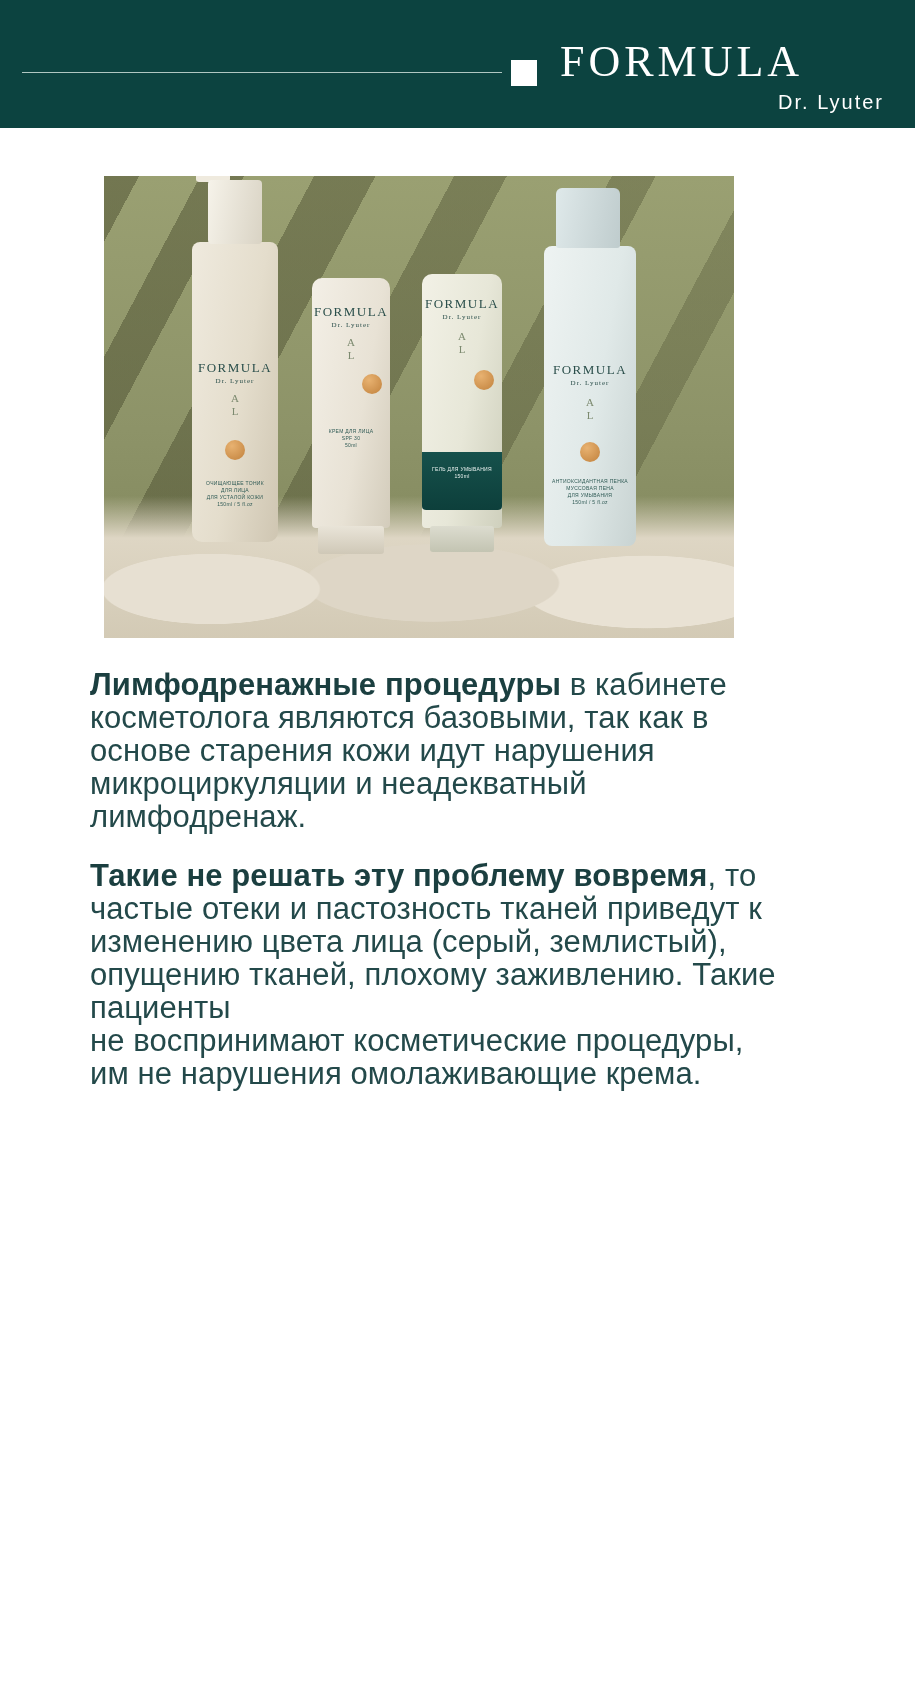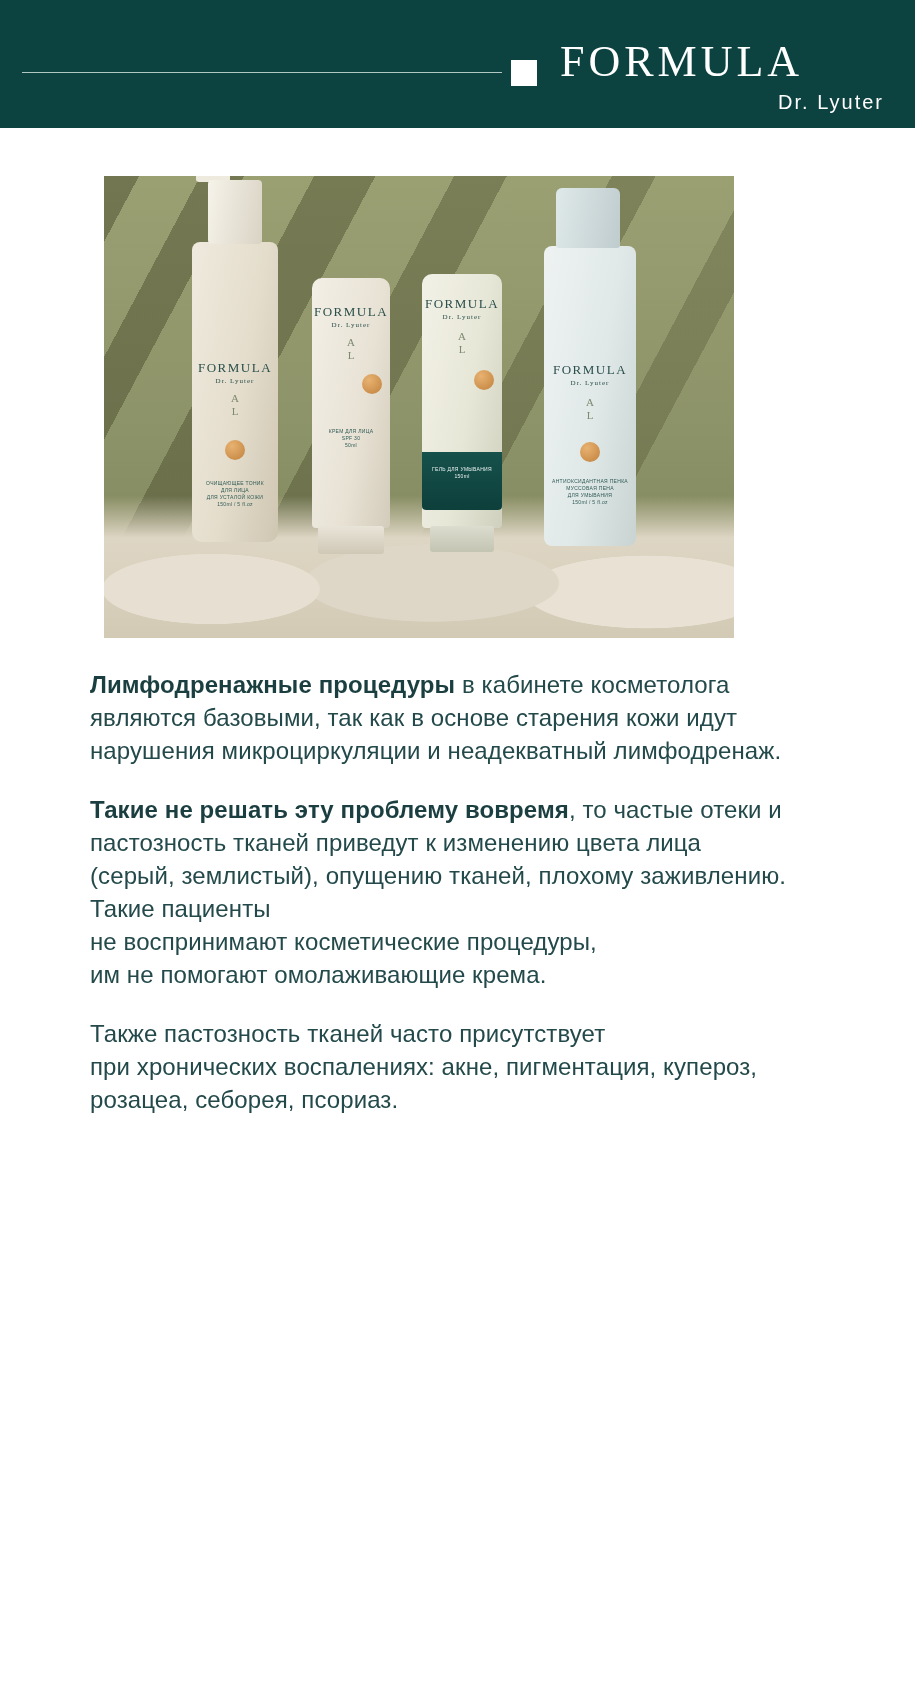--- a/index.html
+++ b/index.html
@@ -158,21 +158,21 @@
   }
   .tiny-txt.light { color: #e9f1ef; }
 
   
   .content {
     margin: 30px 0 0 90px;
     width: 700px;
   }
   p.para {
     margin: 0 0 26px 0;
-    font-size: 24px;
+    font-size: 31px;
     line-height: 33px;
     color: #23494a;
     letter-spacing: .1px;
   }
   p.para b { font-weight: bold; color: #1b3f40; }
   .nowrapfix { white-space: pre-wrap; }
 </style>
 </head>
 <body>
 
@@ -249,19 +249,17 @@
 150ml / 5 fl.oz</div>
   </div>
 </div>
 
 <div class="content">
 
   <p class="para nowrapfix"><b>Лимфодренажные процедуры</b><span> в кабинете косметолога являются базовыми, так как в основе старения кожи идут нарушения микроциркуляции и неадекватный лимфодренаж.</span></p>
 
   <p class="para nowrapfix"><b>Такие не решать эту проблему вовремя</b><span>, то частые отеки и пастозность тканей приведут к изменению цвета лица (серый, землистый), опущению тканей, плохому заживлению. Такие пациенты
 не воспринимают косметические процедуры,
-им не помогают омолаживающие крема.</span></p>
-
-  <p class="para nowrapfix"><span>Также пастозность тканей часто присутствует
-при хронических воспалениях: акне, пигментация, купероз, розацеа, себорея, псориаз.</span></p>
+им не нарушения омолаживающие крема.</span></p>
+
 
 
 </div>
 
 </body></html>

